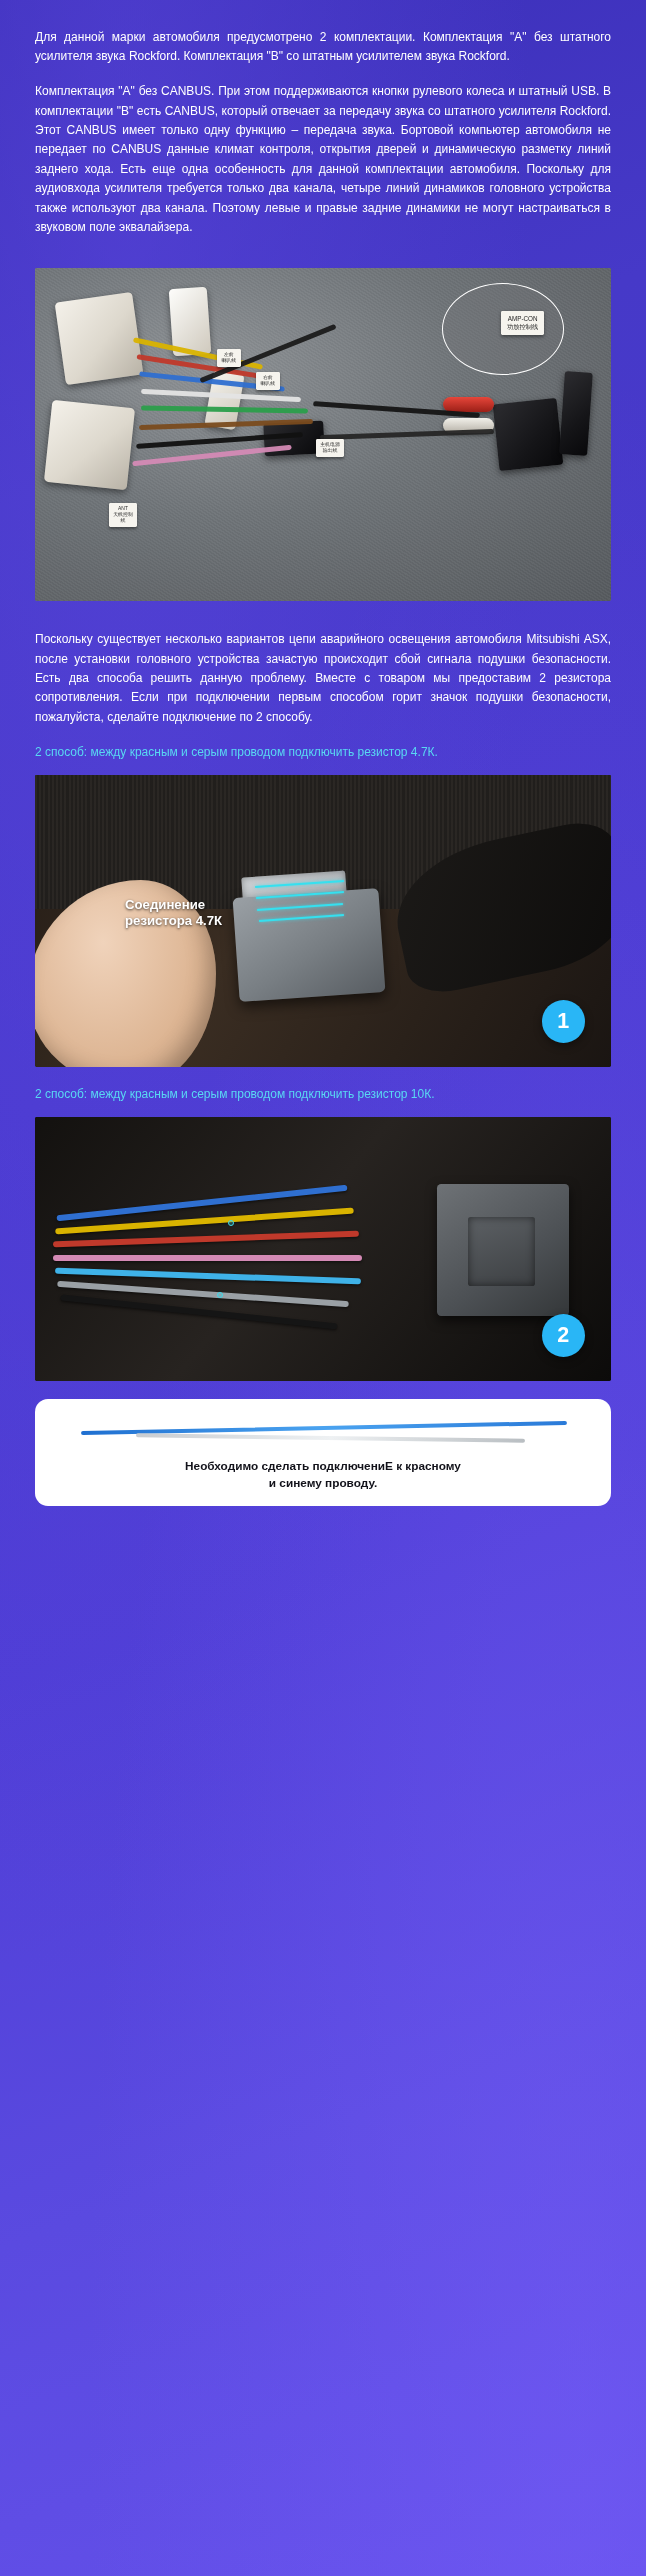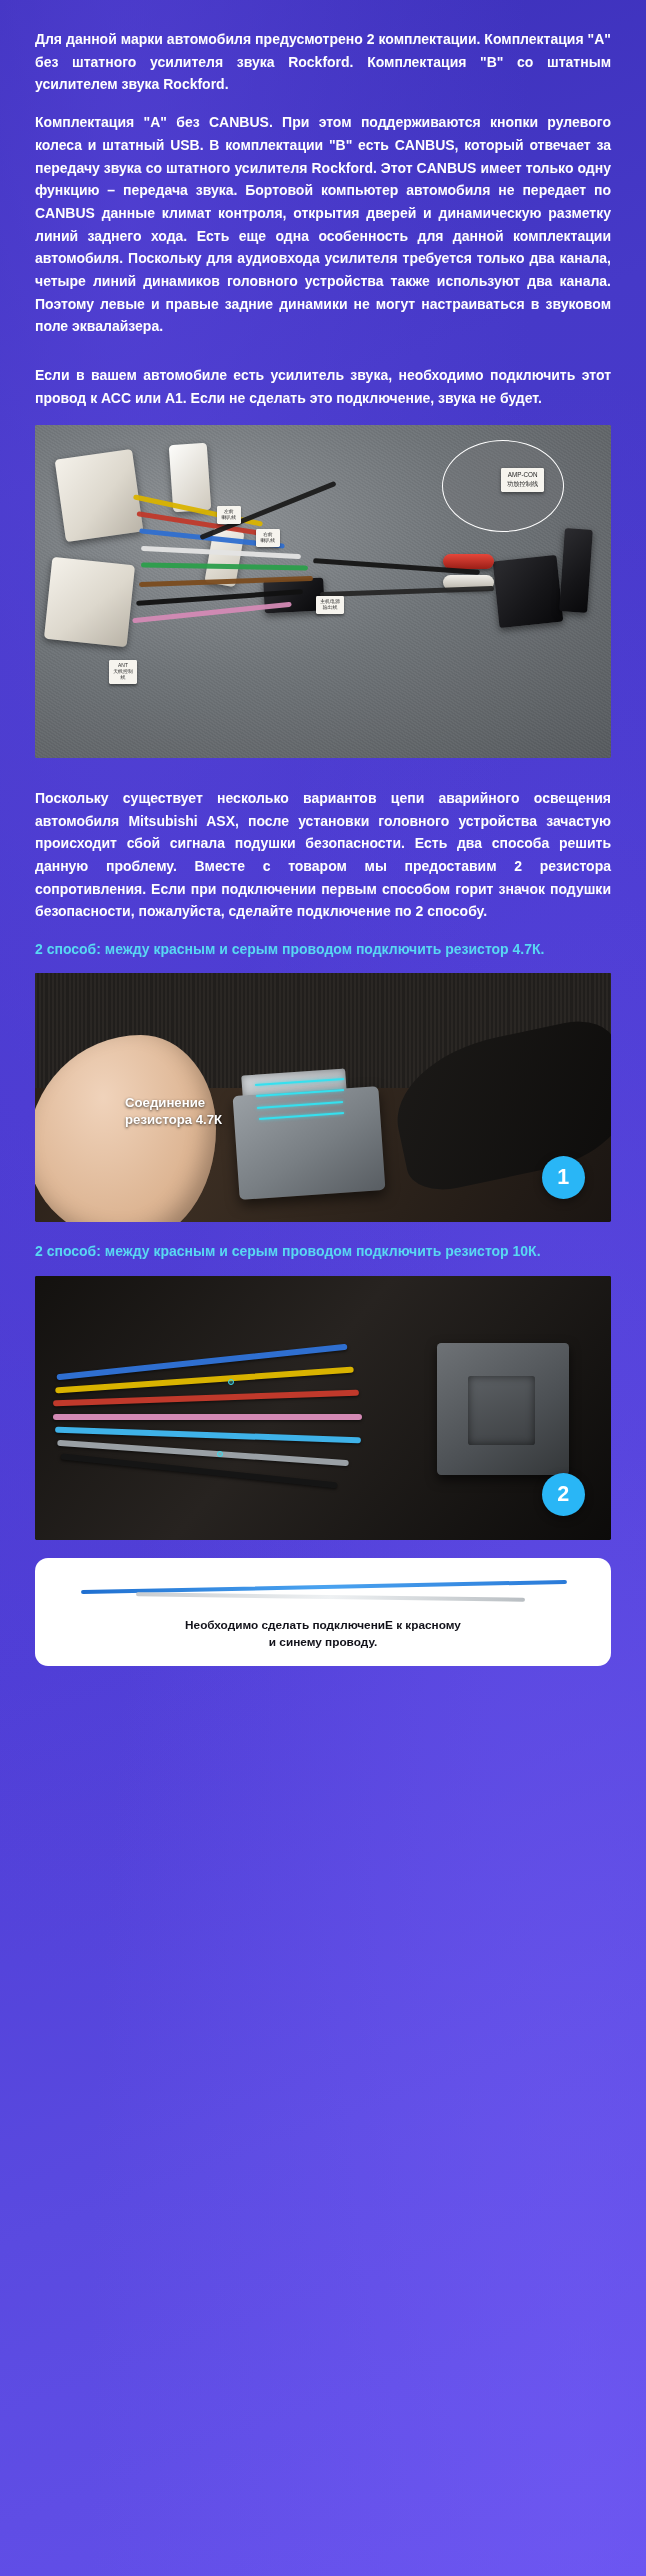--- a/index.html
+++ b/index.html
@@ -52,26 +52,25 @@
   .warn-icon {
     width: 31px;
     height: 31px;
     margin-right: 4.2px;
     flex: 0 0 auto;
   }
   .warn-icon svg { display: block; }
 
   
   p.body {
-    font-size: 14px;
+    font-size: 12px;
     line-height: 1.62;
     color: #ffffff;
     text-align: justify;
     margin: 0 0 15.3px 0;
-    font-weight: bold;
   }
   p.body.cyan {
     color: #59d8f2;
   }
   p.body.tight { margin-bottom: 12.5px; }
   .spacer-md { height: 11px; }
 
   
   .figure {
     width: 100%;
@@ -156,21 +155,21 @@
     line-height: 1.35;
     text-align: center;
     padding: 3.5px 5.6px;
     border-radius: 1.4px;
     box-shadow: 0 1.4px 3.5px rgba(0,0,0,.4);
     white-space: pre-line;
   }
 
   
   .fig2 {
-    height: 249px;
+    height: 292px;
     background: linear-gradient(120deg, #241c16 0%, #3a2d22 40%, #1a1512 100%);
   }
   .fig2 .carpet {
     position: absolute; left: 0; top: 0; right: 0; height: 46%;
     background: repeating-linear-gradient(90deg, #2a2724 0 2.1px, #201e1c 2.1px 4.2px);
     opacity: .95;
   }
   .fig2 .hand {
     position: absolute; left: -7px; bottom: -21px;
     width: 188px; height: 208px;
@@ -307,21 +306,20 @@
 
 <div class="page">
   <div class="inner">
 
 
     <p class="body">Для данной марки автомобиля предусмотрено 2 комплектации. Комплектация "А" без штатного усилителя звука Rockford. Комплектация "В" со штатным усилителем звука Rockford.</p>
     <p class="body">Комплектация "А" без CANBUS. При этом поддерживаются кнопки рулевого колеса и штатный USB. В комплектации "В" есть CANBUS, который отвечает за передачу звука со штатного усилителя Rockford. Этот CANBUS имеет только одну функцию – передача звука. Бортовой компьютер автомобиля не передает по CANBUS данные климат контроля, открытия дверей и динамическую разметку линий заднего хода. Есть еще одна особенность для данной комплектации автомобиля. Поскольку для аудиовхода усилителя требуется только два канала, четыре линий динамиков головного устройства также используют два канала. Поэтому левые и правые задние динамики не могут настраиваться в звуковом поле эквалайзера.</p>
 
     <div class="spacer-md"></div>
 
-    <p class="body">Если в вашем автомобиле есть усилитель звука, необходимо подключить этот провод к АСС или А1. Если не сделать это подключение, звука не будет.</p>
 
     <div class="figure fig1">
       <div class="noise"></div>
 
       <div class="connector conn-a"></div>
       <div class="connector conn-b"></div>
       <div class="connector conn-c"></div>
       <div class="connector conn-d"></div>
 
       <div class="blackplug plug-1"></div>

